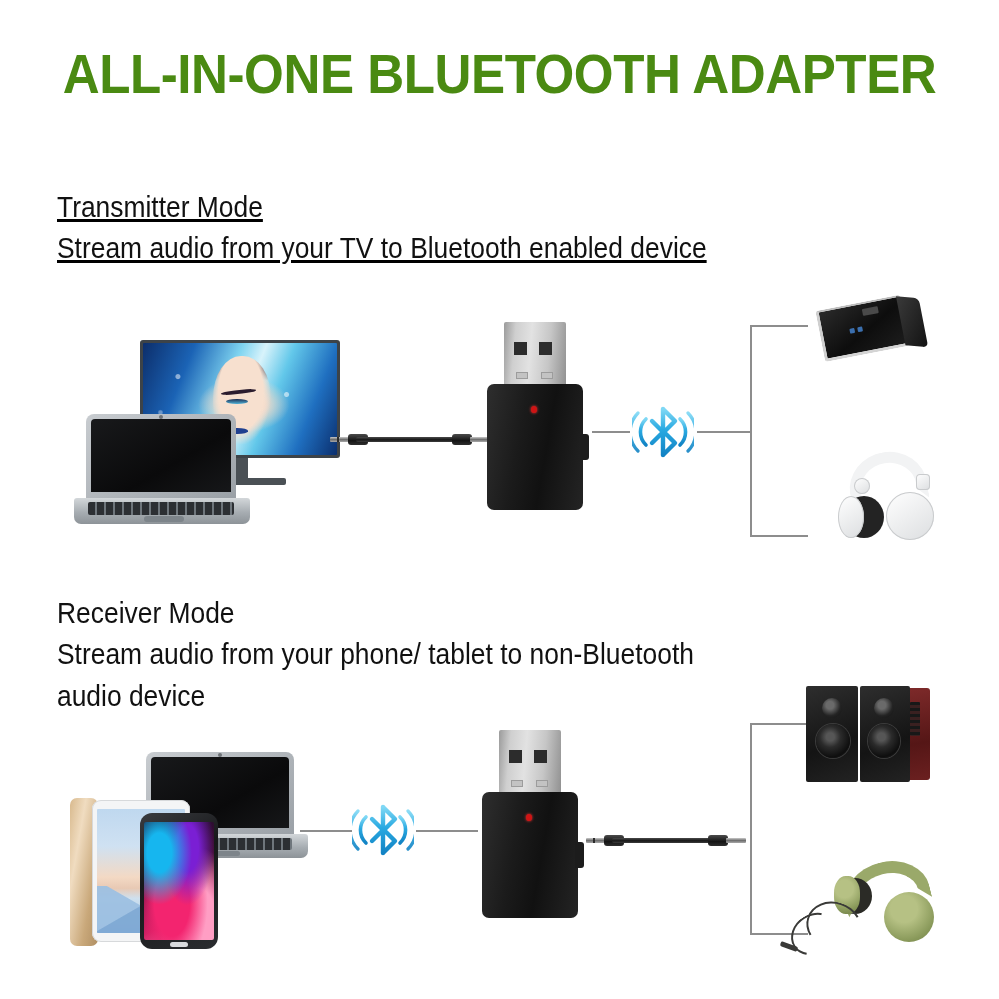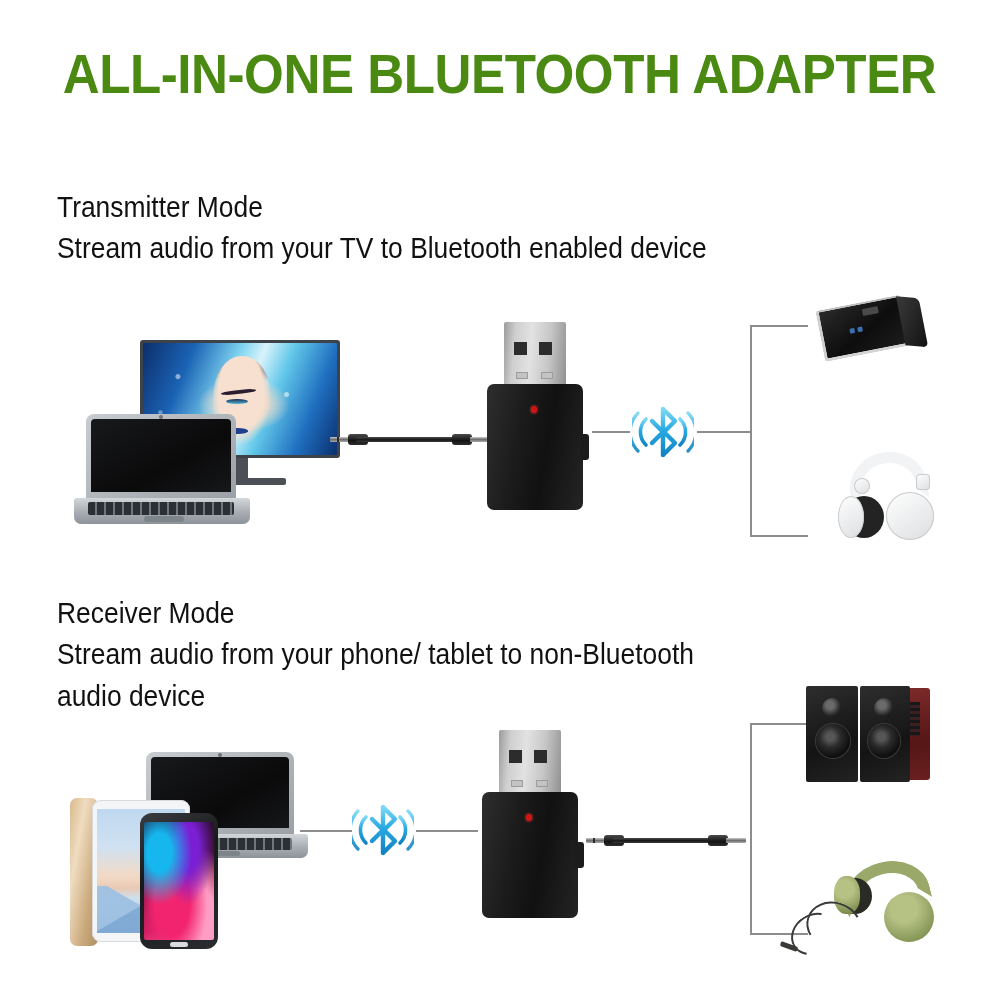--- a/index.html
+++ b/index.html
@@ -381,21 +381,21 @@
     border: 2px solid #3a3a38;
     border-radius: 50%;
     border-color: #3a3a38 transparent transparent #3a3a38;
   }
 </style>
 </head>
 <body>
 
 <div class="title">ALL-IN-ONE BLUETOOTH ADAPTER</div>
 
-<div class="mode-block" style="top:186px;">
+<div class="mode-block" style="top:186px;text-decoration:underline;">
   <div class="mode-title">Transmitter Mode</div>
   <div class="mode-desc">Stream audio from your TV to Bluetooth enabled device</div>
 </div>
 
 <div class="abs" style="left:140px;top:340px;width:200px;height:145px;">
   <div class="tv-frame" style="left:0;top:0;width:200px;height:118px;">
     <div class="tv-screen">
       <div class="tv-face"></div>
       <div class="tv-brow"></div>
       <div class="tv-eye"></div>

